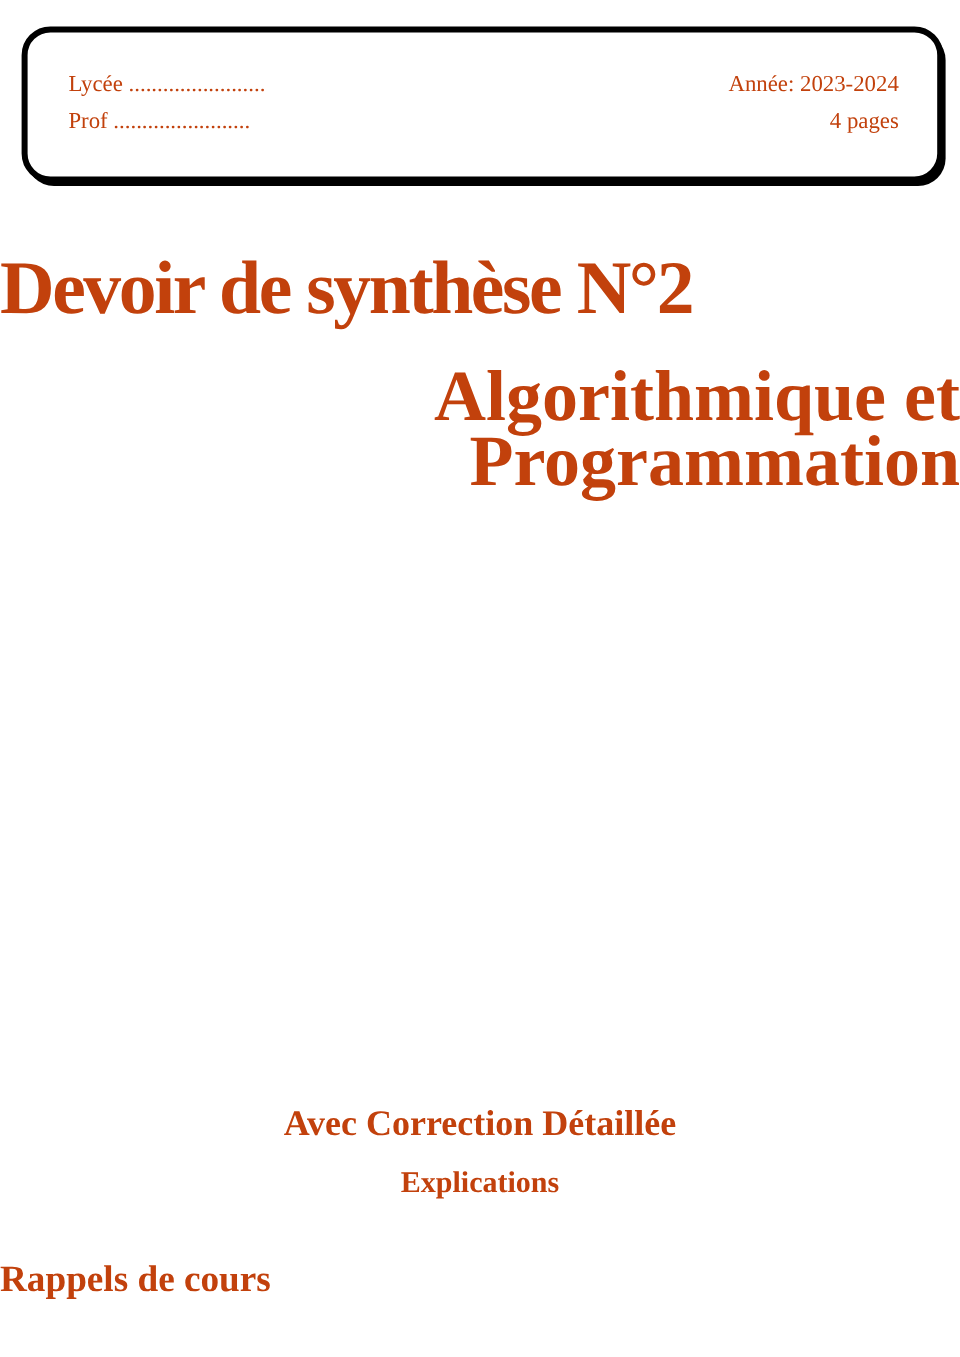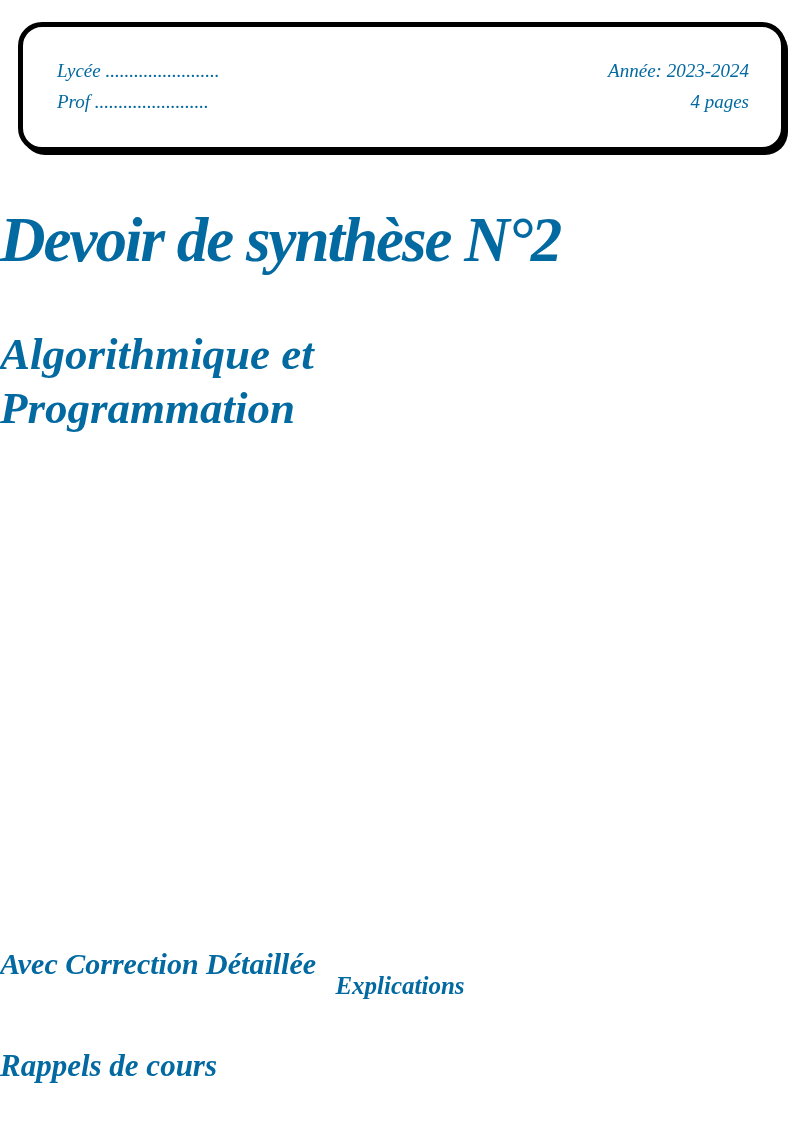--- a/index.html
+++ b/index.html
@@ -6,23 +6,22 @@
     margin: 0;
     padding: 0;
     background: #ffffff;
   }
   .page {
     position: relative;
     width: 800px;
     height: 1131px;
     background: #ffffff;
     font-family: "Liberation Serif", serif;
-    color: #0369a1;
+    color: #c2410c;
     overflow: hidden;
-    font-style: italic;
   }
 
   
   .header-box {
     position: absolute;
     top: 22px;
     left: 18px;
     width: 758px;
     height: 120px;
     border: 5px solid #000000;
@@ -61,48 +60,46 @@
     font-weight: bold;
     letter-spacing: -2px;
   }
 
   
   .subtitle {
     position: absolute;
     top: 303px;
     left: 0;
     width: 800px;
-    text-align: left;
-    font-size: 45px;
+    text-align: right;
+    font-size: 60px;
     line-height: 54px;
     font-weight: bold;
-    margin-top: 24px;
   }
 
   
   .level-line {
     position: absolute;
     top: 433px;
     left: 0;
     width: 800px;
     text-align: center;
     font-size: 31px;
     font-weight: bold;
   }
 
   
   .footer-line1 {
     position: absolute;
     top: 920px;
     left: 0;
     width: 800px;
-    text-align: left;
+    text-align: center;
     font-size: 30px;
     font-weight: bold;
-    margin-top: 27px;
   }
   .footer-line2 {
     position: absolute;
     top: 972px;
     left: 0;
     width: 800px;
     text-align: center;
     font-size: 25px;
     font-weight: bold;
   }

